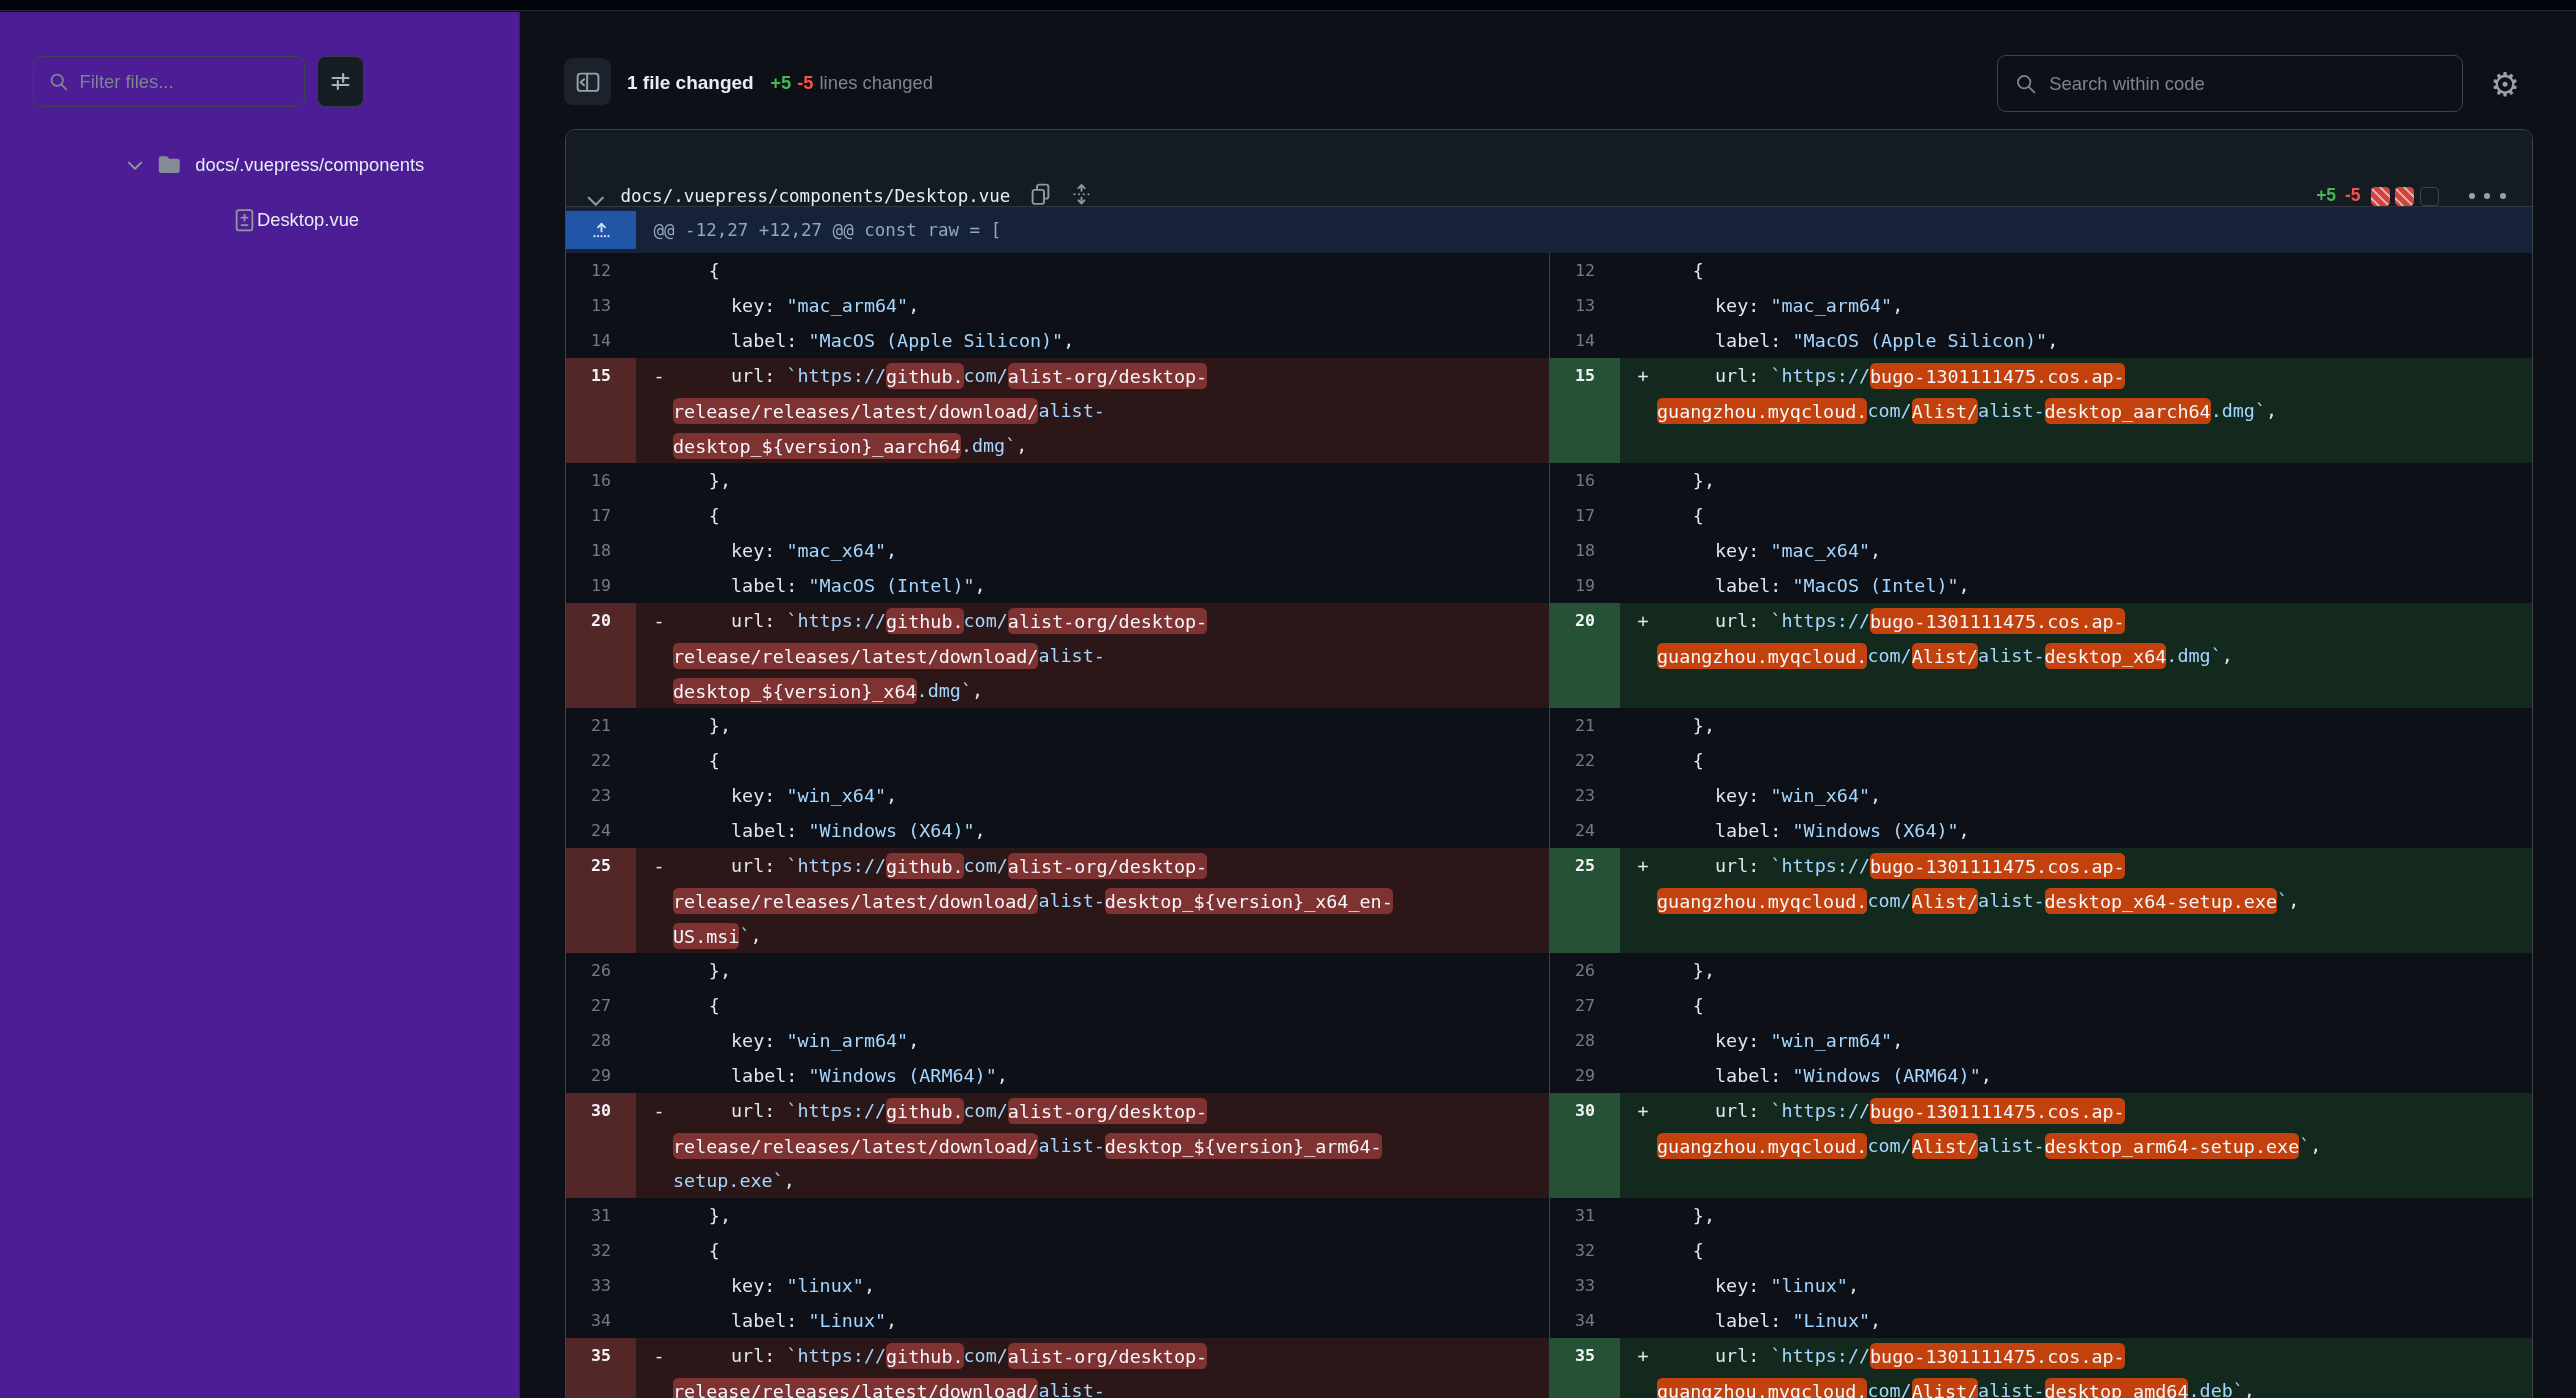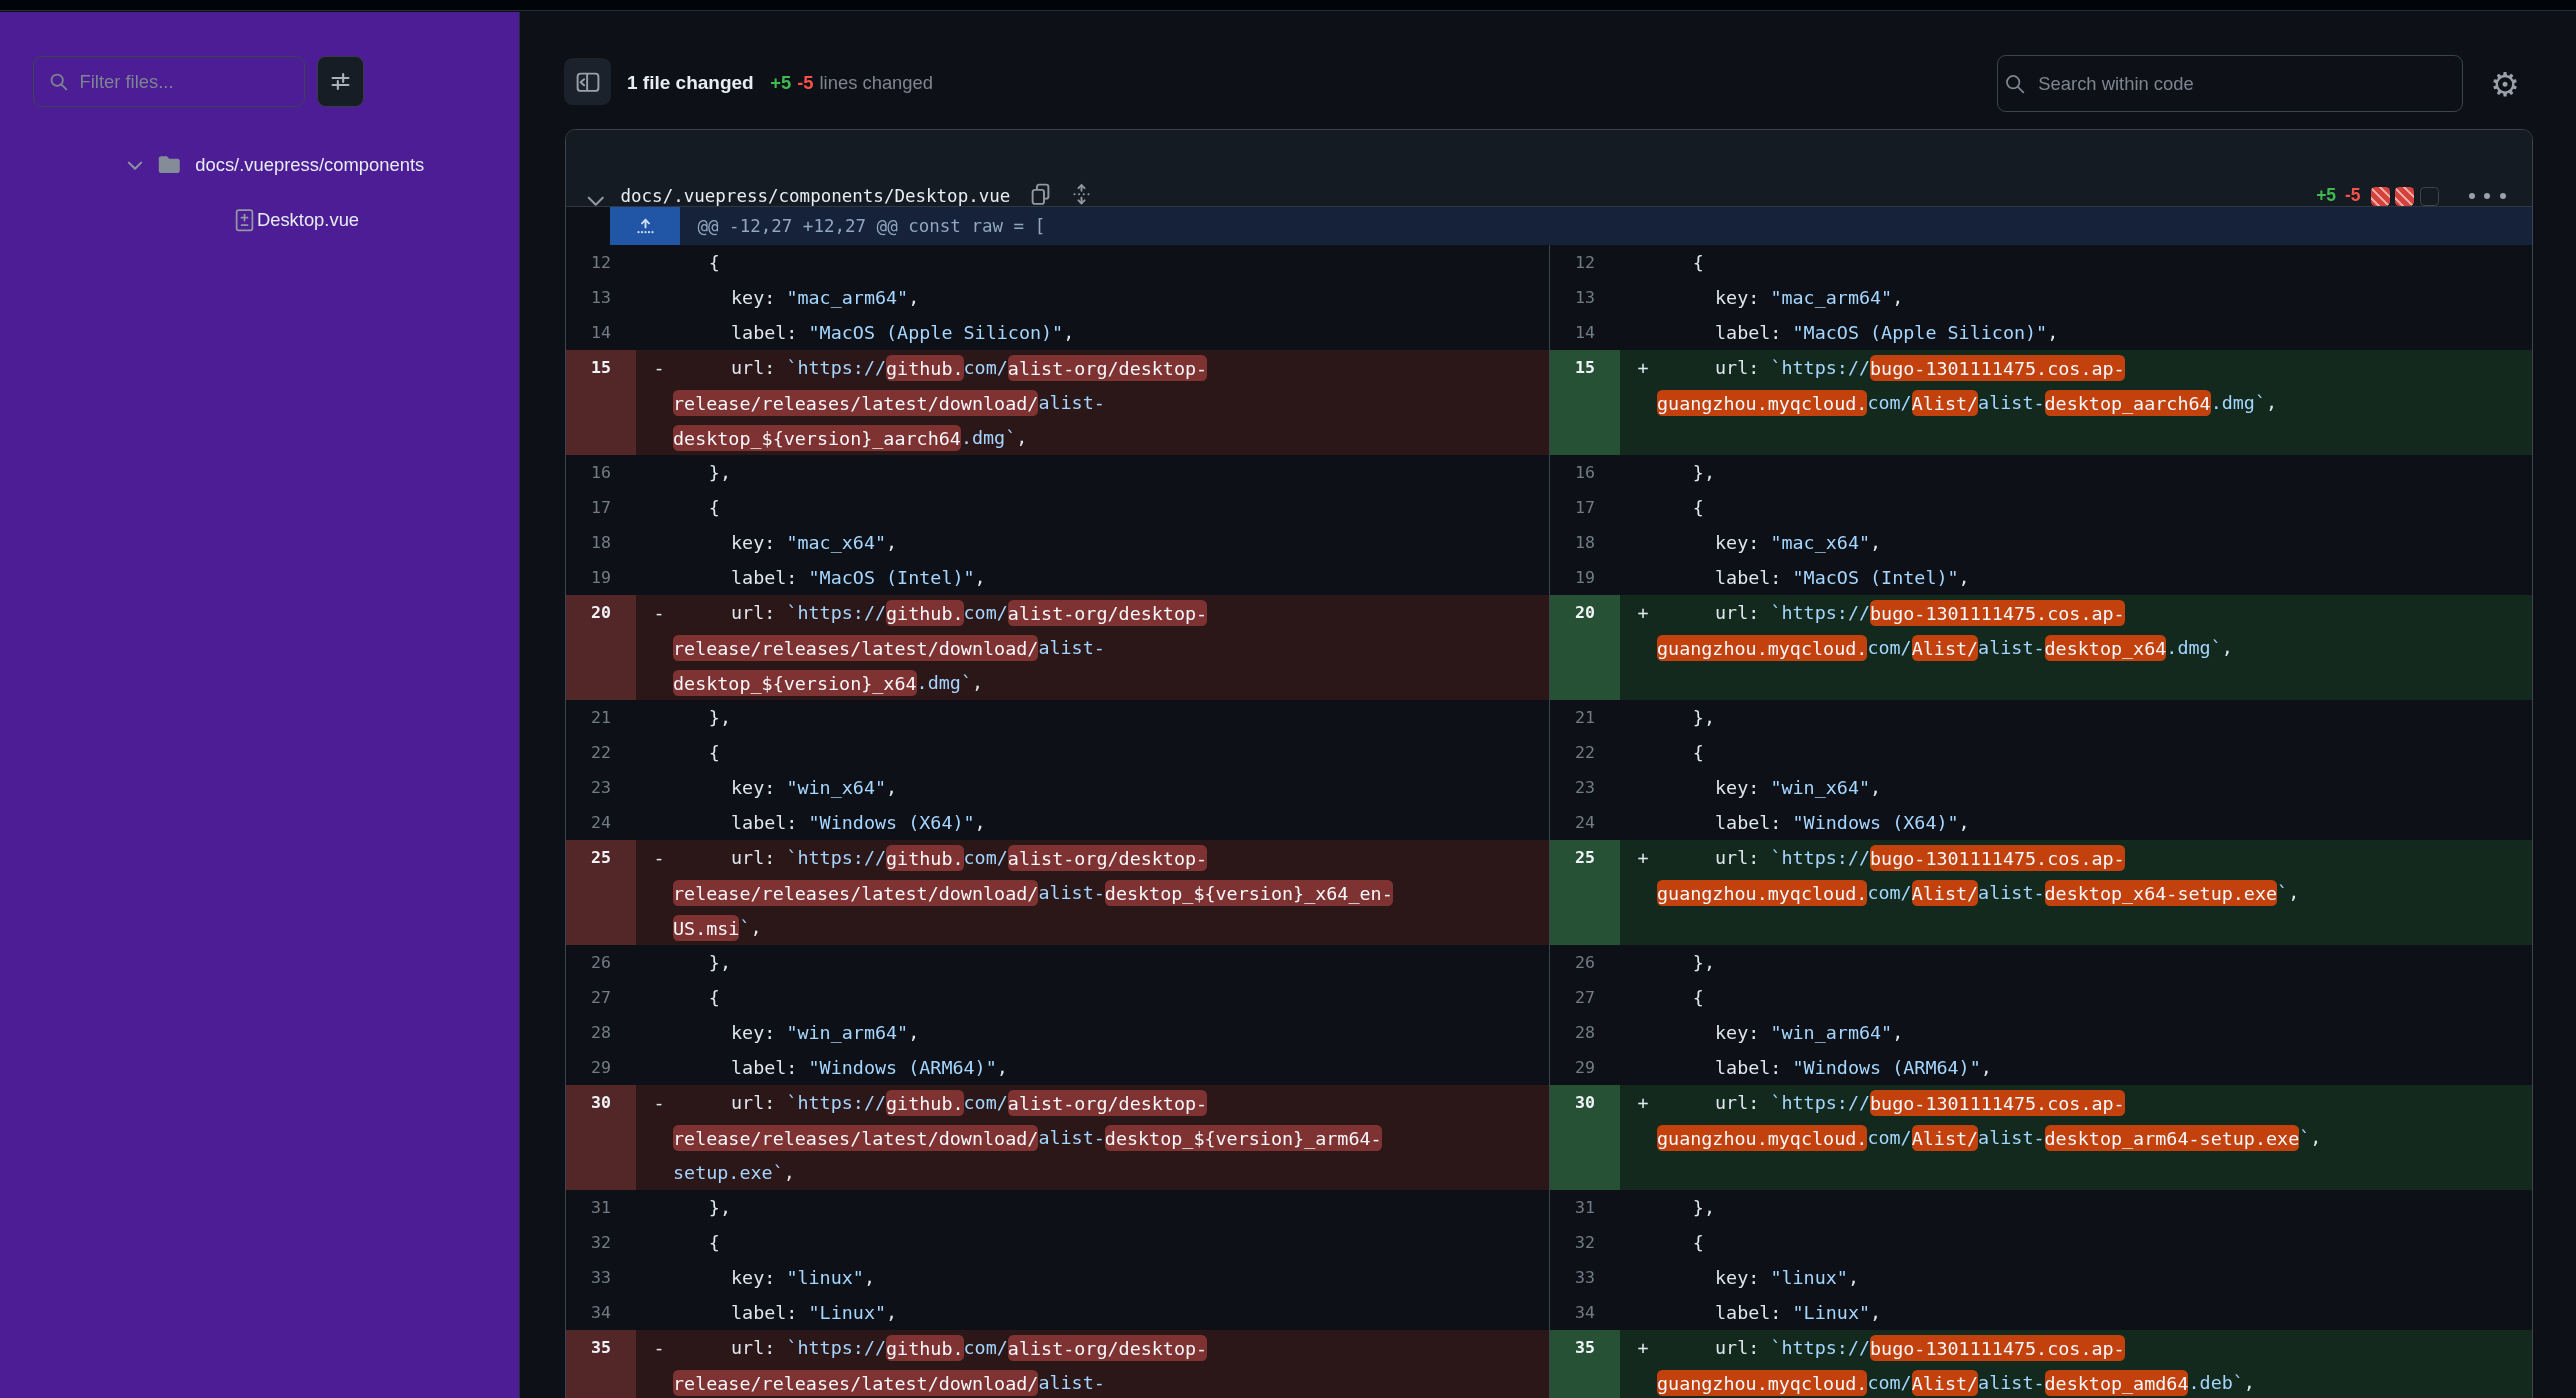--- a/index.html
+++ b/index.html
@@ -21,21 +21,21 @@
   .tree-row.file { padding-left:74px; gap:2px; }
 
   
   .main { position:absolute; left:520px; top:12.3px; right:0; bottom:0; }
   .collapse-btn { position:absolute; left:44px; top:46px; width:47px; height:47px; background:#1b222b; border-radius:8.8px; display:flex; align-items:center; justify-content:center; cursor:pointer; }
   .file-stats { position:absolute; left:107px; top:60px; display:flex; align-items:flex-end; gap:6px; }
   .fs-title { font-size:19px; font-weight:700; color:#e6edf3; }
   .fs-add { font-size:18.4px; font-weight:700; color:#3fb950; margin-left:10.5px; }
   .fs-del { font-size:18.4px; font-weight:700; color:#f85149; }
   .fs-label { font-size:18.4px; color:#7d8590; }
-  .search-box { position:absolute; left:1477px; top:43px; width:466px; height:57px; border:0.9px solid #3d444d; border-radius:8.8px; display:flex; align-items:center; padding:0 5px; gap:12.3px; background:transparent; }
+  .search-box { position:absolute; left:1477px; top:43px; width:466px; height:57px; border:0.9px solid #3d444d; border-radius:8.8px; display:flex; align-items:center; padding:0 16px; gap:12.3px; background:transparent; }
   .search-box input { background:none; border:none; outline:none; color:#e6edf3; font-size:18.4px; width:100%; font-family:inherit; }
   .search-box input::placeholder { color:#7d8590; }
   .gear { position:absolute; left:1964px; top:51px; width:42px; height:42px; display:flex; align-items:center; justify-content:center; font-size:33px; color:#9aa1aa; cursor:pointer; }
 
   
   .card { position:absolute; left:45px; top:117px; width:1968px; height:1490px; border:0.9px solid #3d444d; border-radius:10.5px; background:#0d1117; overflow:hidden; }
   .card-header { height:77px; background:#151b23; border-bottom:0.9px solid #30373f; display:flex; align-items:flex-end; padding:0 19px 0 21px; }
   .fh-chevron { margin-right:16px; display:flex; cursor:pointer; }
   .fh-path { font-family:"DejaVu Sans Mono",monospace; font-size:17.5px; color:#e6edf3; }
   .fh-iconbtn { margin-left:19px; display:flex; align-items:center; justify-content:center; cursor:pointer; }
@@ -43,21 +43,21 @@
   .fh-add { font-size:17.5px; font-weight:700; color:#3fb950; margin-right:8.8px; }
   .fh-del { font-size:17.5px; font-weight:700; color:#f85149; margin-right:10.5px; }
   .squares { display:flex; gap:5.3px; align-items:center; }
   .sq { width:19px; height:19px; border-radius:4.4px; }
   .sq.striped { background:repeating-linear-gradient(45deg,#d3423d 0 4.4px,#f2a6a2 4.4px 7px); }
   .sq.empty { background:transparent; border:1.8px solid #3d444d; }
   .kebab { margin-left:23px; display:flex; gap:9.6px; align-items:center; cursor:pointer; padding:7px; }
   .kebab i { width:6.1px; height:6.1px; border-radius:50%; background:#9aa1aa; display:block; }
 
   
-  .hunk { height:38px; background:#16213a; display:flex; align-items:center;margin-left:44px; }
+  .hunk { height:46px; background:#16213a; display:flex; align-items:center; }
   .hunk-btn { width:70px; height:38px; background:#2056a5; display:flex; align-items:center; justify-content:center; flex:none; cursor:pointer; }
   .hunk-text { margin-left:17.5px; font-family:"DejaVu Sans Mono",monospace; font-size:17.5px; color:#93a6bf; white-space:pre; }
 
   
   .diffbody { display:flex; position:relative; }
   .pane { width:983px; flex:none; }
   .pane.right { border-left:0.9px solid #3a424c; }
   .drow { display:flex; height:35px; }
   .gut { width:70px; flex:none; text-align:center; line-height:35px; font-family:"DejaVu Sans Mono",monospace; font-size:16.6px; color:#727c86; cursor:pointer; }
   .code { flex:1; min-width:0; font-family:"DejaVu Sans Mono",monospace; font-size:18.4px; line-height:35px; white-space:pre; overflow:hidden; padding-left:17.5px; color:#dfe7ee; }

